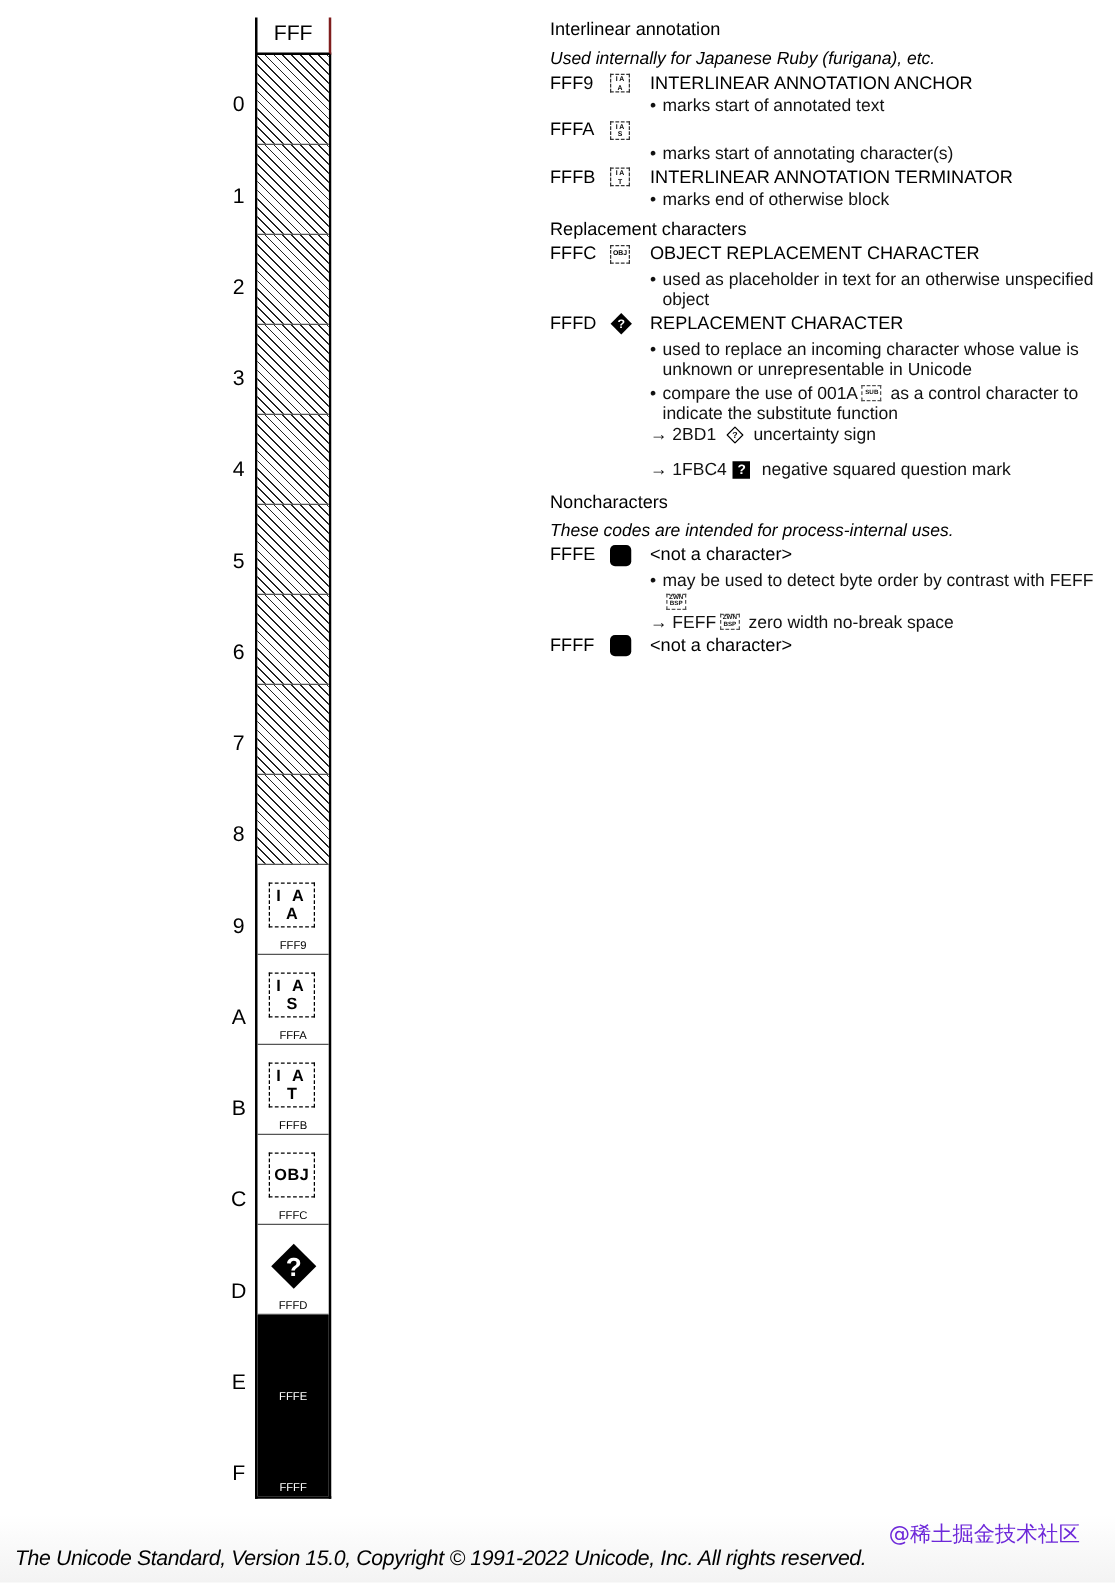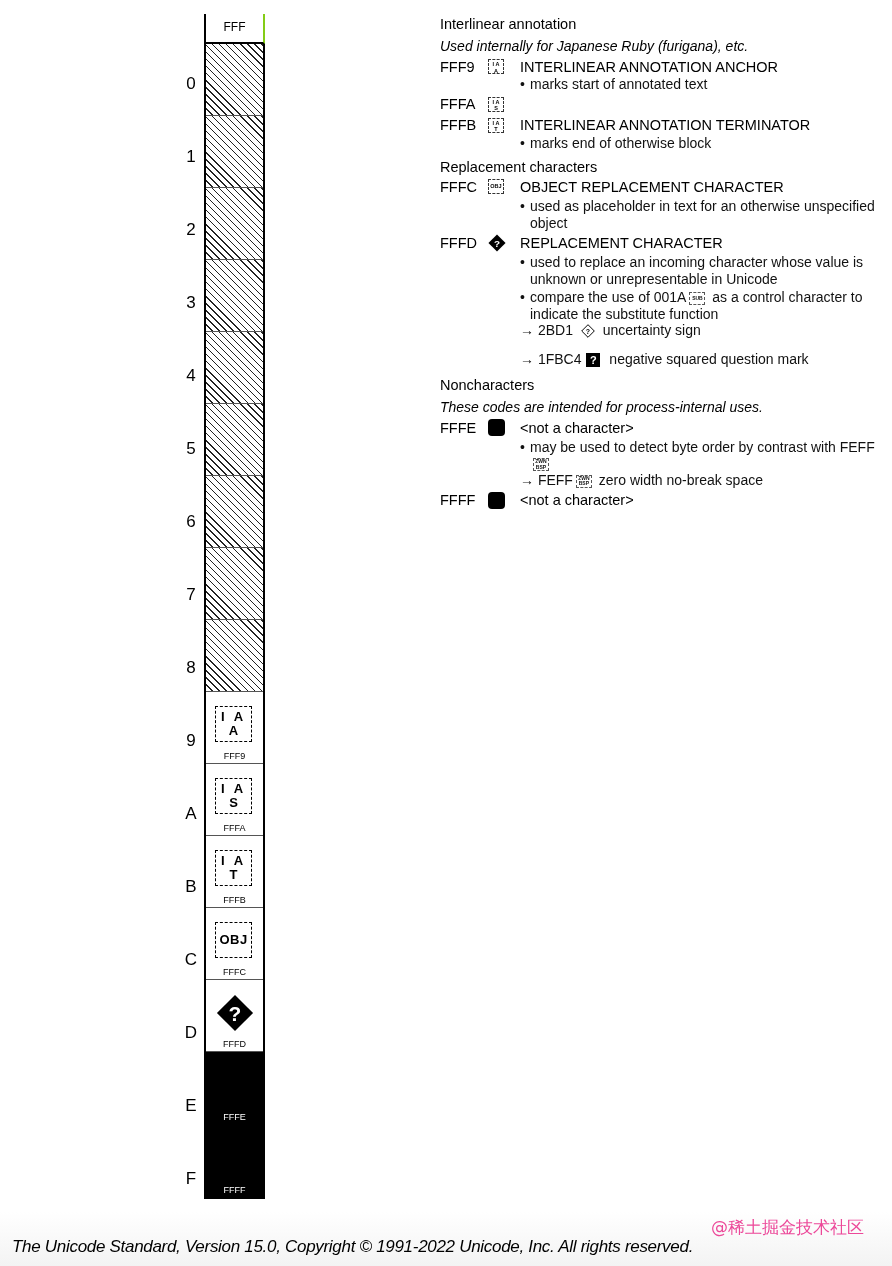--- a/index.html
+++ b/index.html
@@ -1,20 +1,20 @@
 <!DOCTYPE html>
 <html><head>
   <meta charset="utf-8">
   <style>
     html, body { margin: 0; padding: 0; background: #ffffff; }
     body { width: 892px; height: 1266px; position: relative; overflow: hidden; font-family: "Liberation Sans", sans-serif; color: #000; }
 
     
     .chart { position: absolute; left: 204px; top: 14px; width: 61px; }
-    .col-header { position: absolute; left: 0; top: 0; width: 57px; height: 28px; border-left: 2px solid #000; border-right: 2px solid #84cc16; border-bottom: 2px solid #000; text-align: center; font-size: 12px; line-height: 26px; font-family: "Liberation Sans", sans-serif; }
+    .col-header { position: absolute; left: 0; top: 0; width: 57px; height: 28px; border-left: 2px solid #000; border-right: 2px solid #7f1d1d; border-bottom: 2px solid #000; text-align: center; font-size: 17px; line-height: 26px; font-family: "Liberation Sans", sans-serif; }
     .cells { position: absolute; left: 0; top: 30px; width: 57px; border-left: 2px solid #000; border-right: 2px solid #000; border-bottom: 2px solid #000; }
     .cell { position: relative; height: 72px; border-bottom: 1px solid #555; box-sizing: border-box; }
     .cell:last-child { border-bottom: none; height: 73px; }
     .cell.hatch { background: repeating-linear-gradient(45deg, #fff 0px, #fff 4px, #222 4px, #222 5px); }
     .cell.black { background: #000; border-bottom: none; }
     .cell-code { position: absolute; left: 0; right: 0; bottom: 2px; text-align: center; font-size: 9px; font-family: "Liberation Sans", sans-serif; }
     .cell.black .cell-code { color: #fff; }
     .glyph-box { position: absolute; left: 9px; top: 14px; width: 37px; height: 36px; border: 1.5px dashed #000; box-sizing: border-box; font-weight: bold; font-size: 13px; text-align: center; line-height: 14px; }
     .glyph-box .top { display: block; padding-top: 3px; letter-spacing: 3px; }
     .glyph-box .bot { display: block; }
@@ -46,21 +46,21 @@
     .inline-box { display: inline-block; vertical-align: middle; width: 16px; height: 13px; border: 1px dashed #555; box-sizing: border-box; font-size: 5px; line-height: 5.5px; text-align: center; font-weight: bold; margin: 0 3px; }
     .inline-box.one { line-height: 11px; }
     .inline-diamond-out { display: inline-block; vertical-align: middle; width: 14px; height: 14px; margin: 0 4px; }
     .inline-black-q { display: inline-block; vertical-align: middle; width: 14px; height: 14px; background: #000; color: #fff; font-size: 11px; line-height: 14px; text-align: center; font-weight: bold; margin: 0 5px; }
     .entry + .entry { margin-top: 0; }
     .entry { margin-bottom: 2px; }
 
     
     .footer-band { position: absolute; left: 0; right: 0; top: 1212px; height: 54px; background: linear-gradient(#fff, #f3f3f3); }
     .footer { position: absolute; left: 12px; top: 1237px; font-style: italic; font-size: 17px; font-family: "Liberation Sans", sans-serif; letter-spacing: -0.3px; }
-    .watermark { position: absolute; right: 28px; top: 1216px; font-size: 17px; color: #ec4899; font-family: "DejaVu Sans", sans-serif; }
+    .watermark { position: absolute; right: 28px; top: 1216px; font-size: 17px; color: #6d28d9; font-family: "DejaVu Sans", sans-serif; }
   </style>
 </head>
 <body>
 
 <div class="row-labels">
   <div class="row-label">0</div>
   <div class="row-label">1</div>
   <div class="row-label">2</div>
   <div class="row-label">3</div>
   <div class="row-label">4</div>
@@ -149,20 +149,21 @@
     <div class="sub bullet">marks start of annotated text</div>
   </div>
 
   <div class="entry">
     <div class="entry-head">
       <span class="code">FFFA</span>
       <span class="mini">
           <span class="mini-box"><span>I A</span><br><span>S</span></span>
         </span>
     </div>
+    <div class="sub bullet">marks start of annotating character(s)</div>
   </div>
 
   <div class="entry">
     <div class="entry-head">
       <span class="code">FFFB</span>
       <span class="mini">
           <span class="mini-box"><span>I A</span><br><span>T</span></span>
         </span>
       <span class="name">INTERLINEAR ANNOTATION TERMINATOR</span>
     </div>

